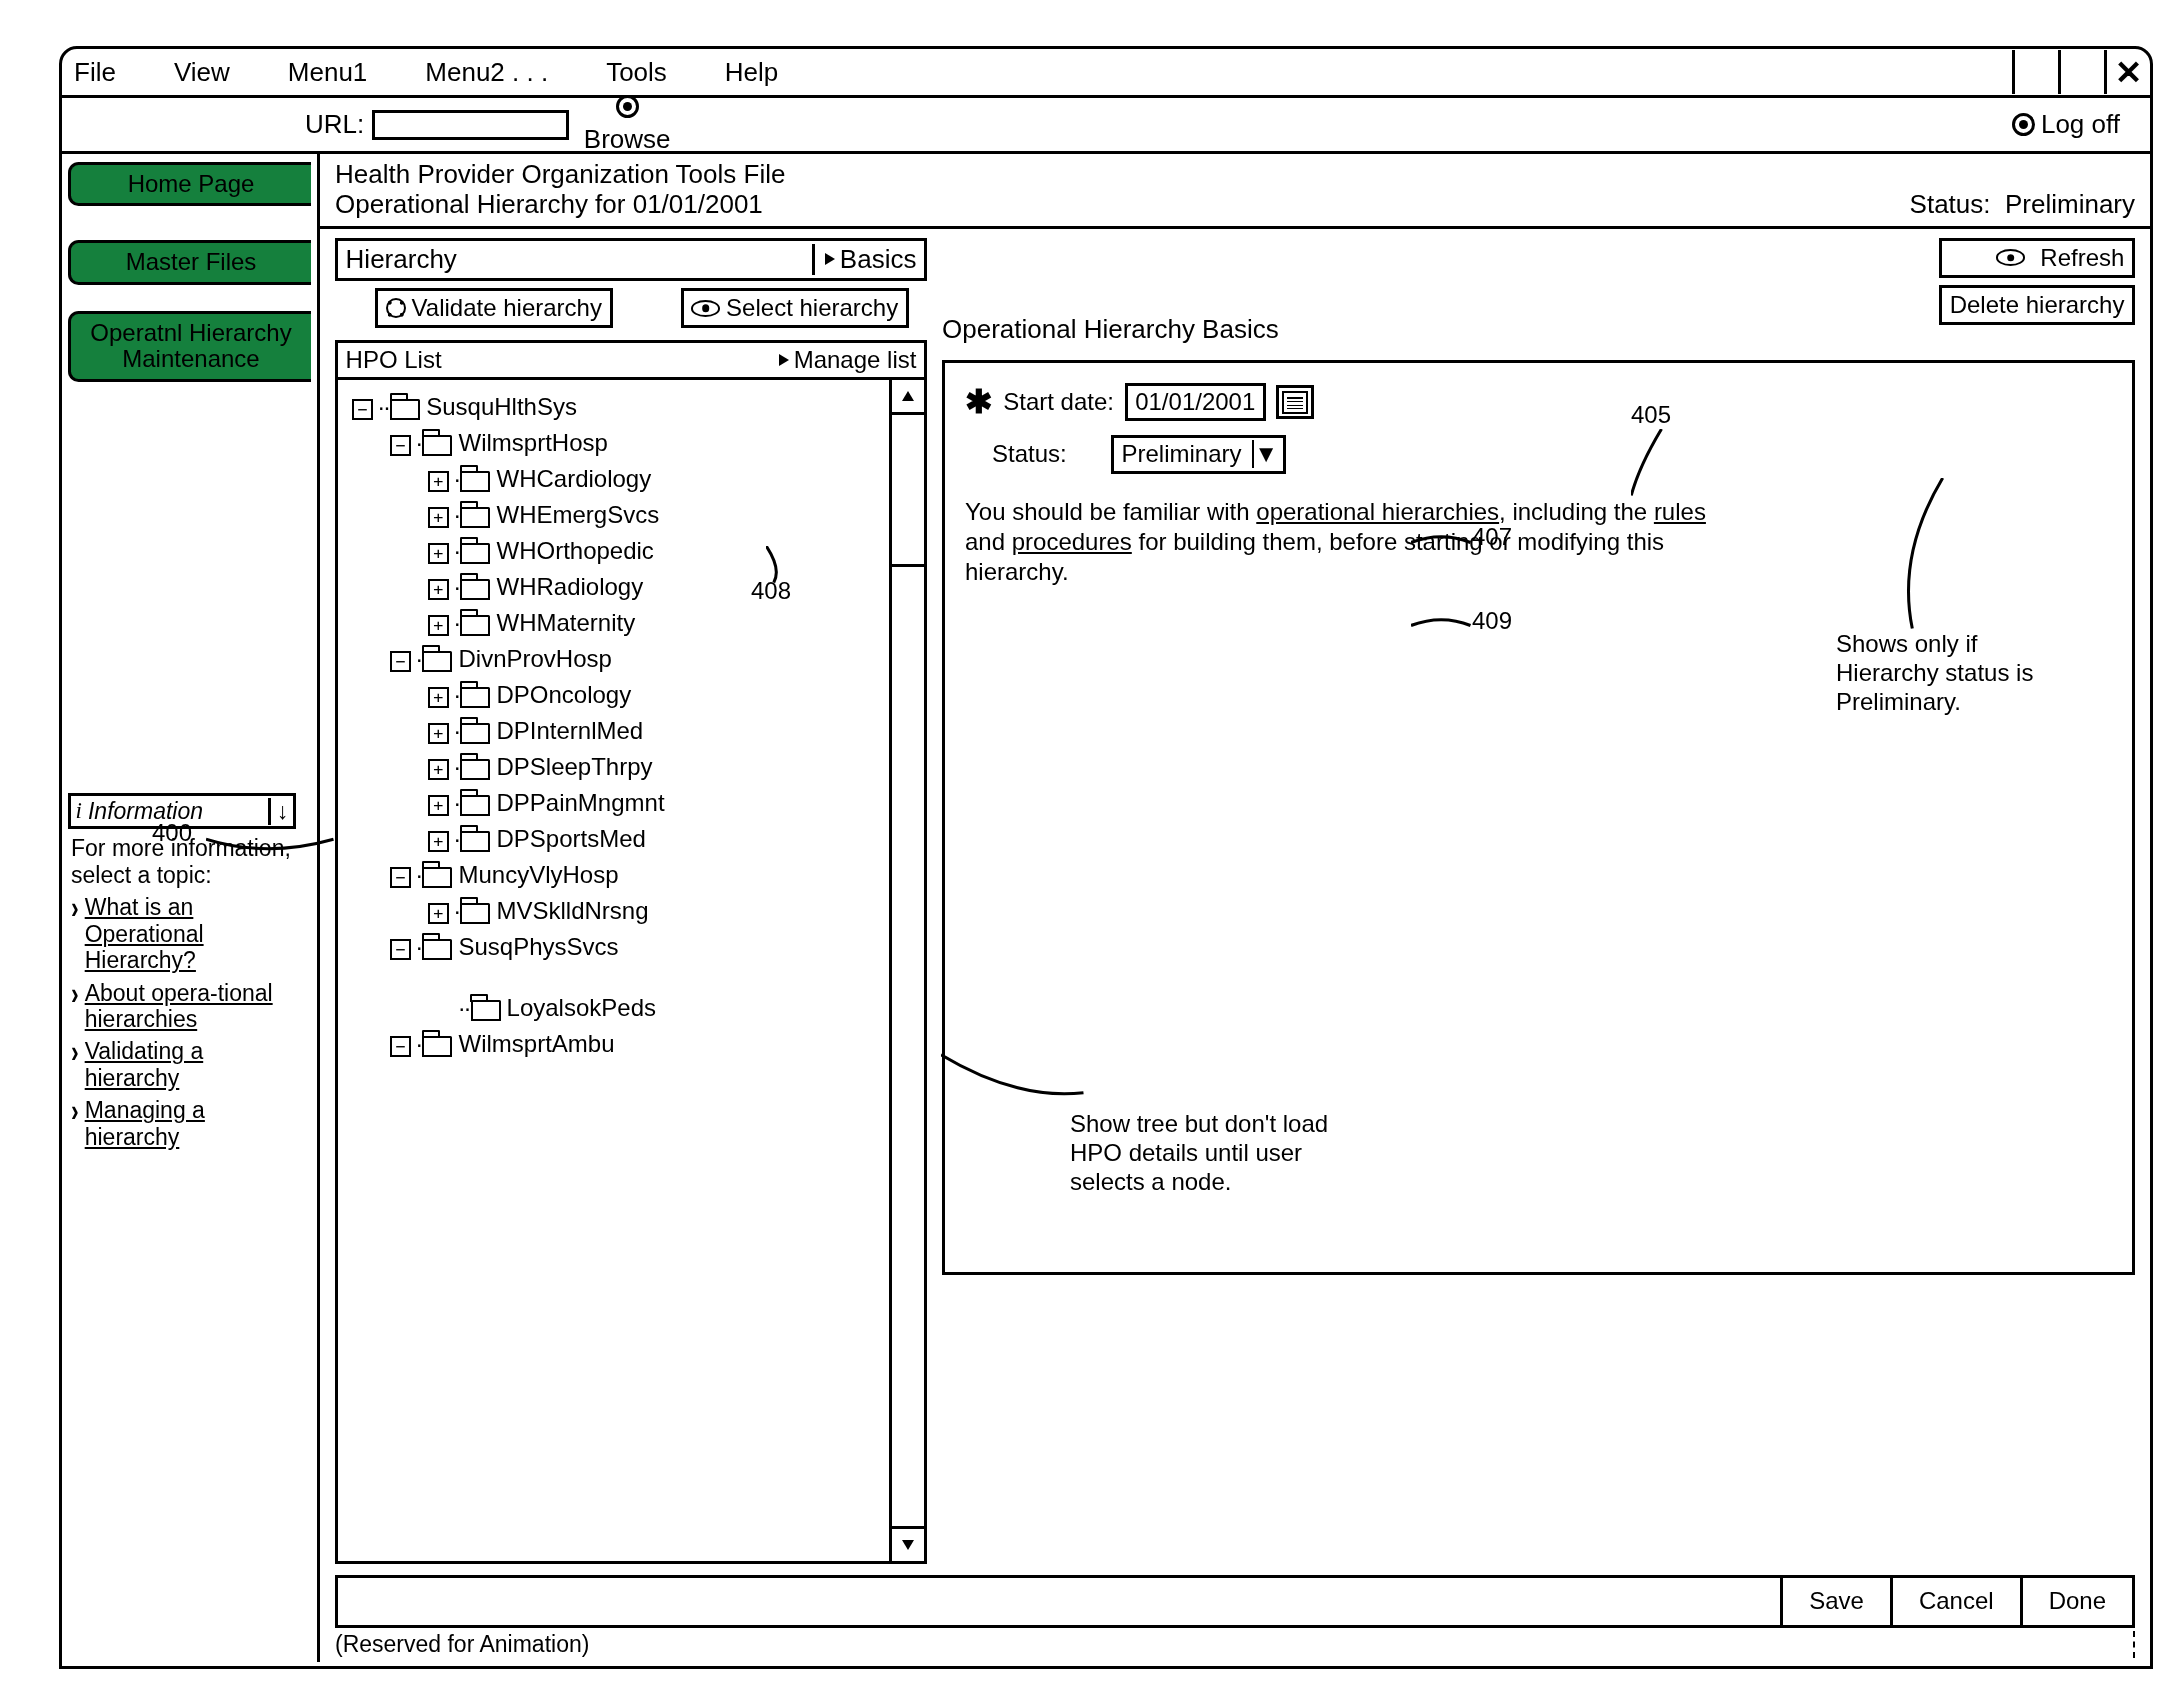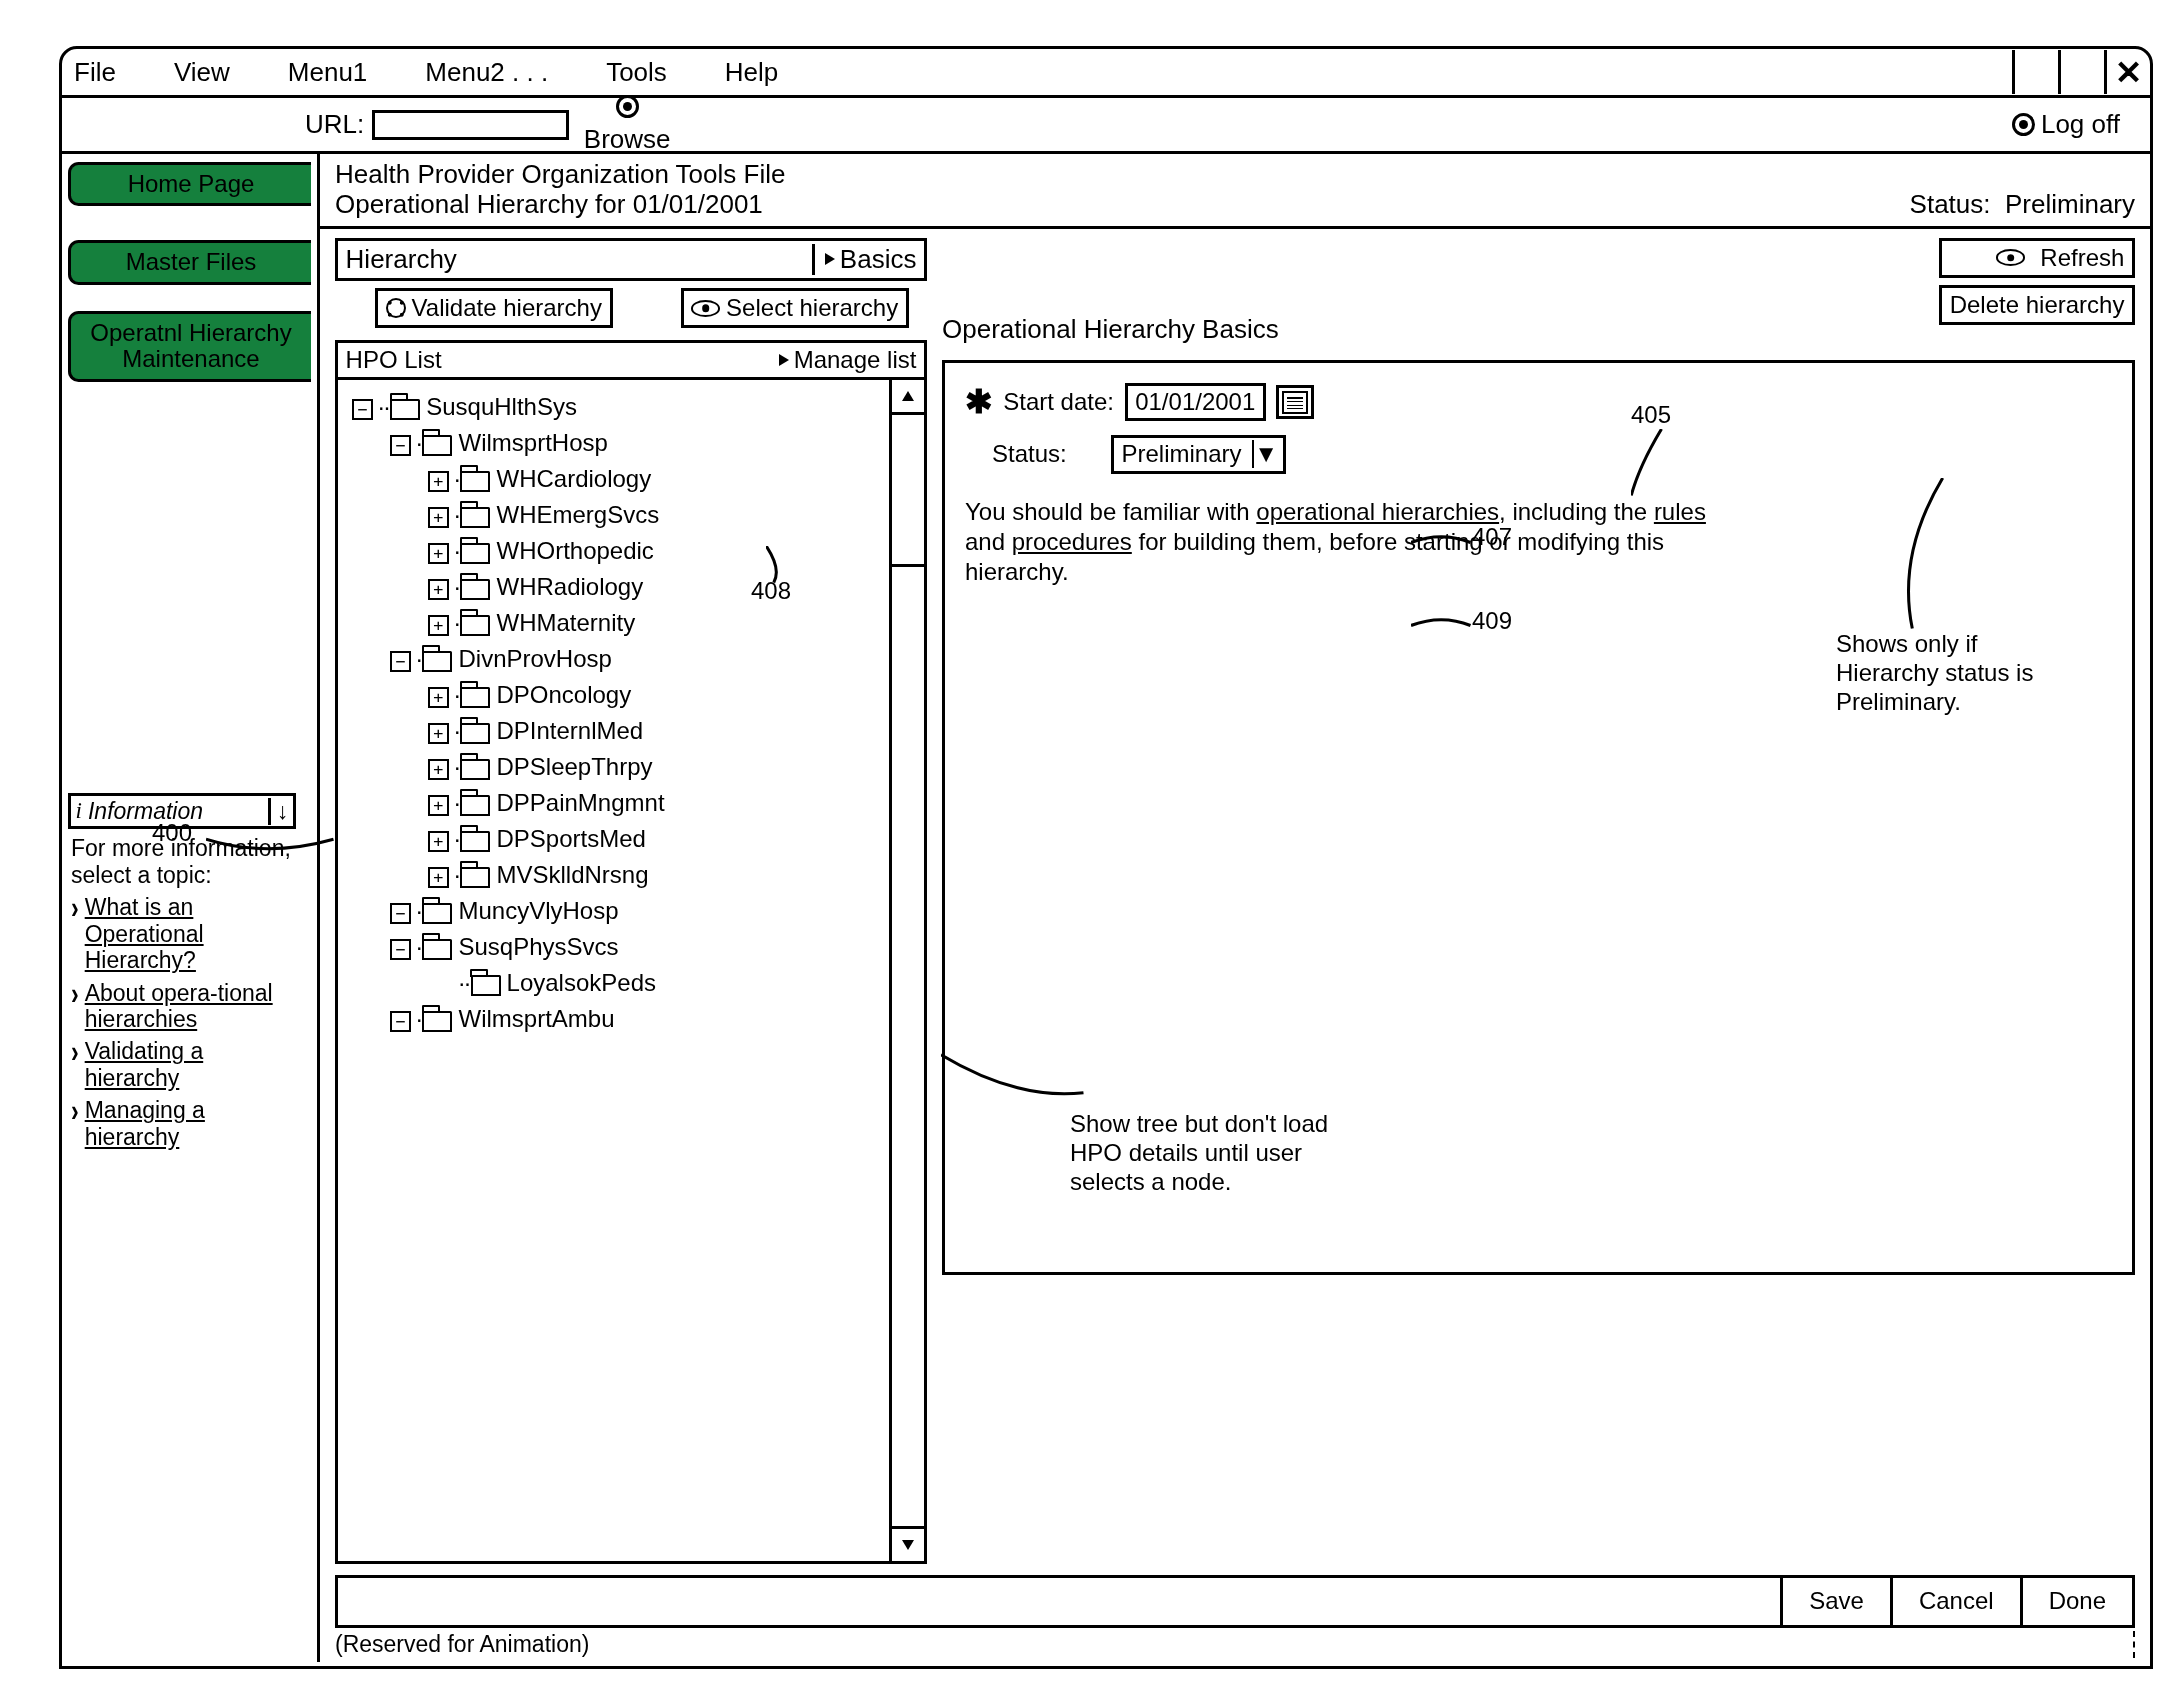--- a/index.html
+++ b/index.html
@@ -75,21 +75,21 @@
   .sb .arr { height: 35px; border-bottom: 3px solid #000; display: flex; align-items: center; justify-content: center; font-size: 16.7px; }
   .sb .arr.last { border-bottom: none; border-top: 3px solid #000; margin-top: auto; }
   .sb .thumb { flex: 0 0 152px; border-bottom: 3px solid #000; background: #fff; margin: 0; }
   .tree-row { white-space: nowrap; }
   .exbox { display: inline-flex; width: 21px; height: 21px; border: 2.3px solid #000; align-items: center; justify-content: center; font-size: 16.7px; line-height: 1; vertical-align: middle; margin-right: 4.6px; font-family: monospace; }
   .dots { letter-spacing: -2.3px; }
   .folder { display: inline-block; width: 30px; height: 21px; border: 2.3px solid #000; border-radius: 1.5px 1.5px 0 0; position: relative; vertical-align: middle; margin: 0 6px 0 1.5px; }
   .folder::before { content: ""; position: absolute; left: -2.3px; top: -7.6px; width: 13.7px; height: 6px; border: 2.3px solid #000; border-bottom: none; border-radius: 1.5px 1.5px 0 0; }
   .ind1 { padding-left: 38px; }
   .ind2 { padding-left: 76px; }
-  .ind3 { padding-left: 106px; }
+  .ind3 { padding-left: 106px; margin-top: 25px; }
 
   
   .right-col { flex: 1; display: flex; flex-direction: column; }
   .right-toprow { display: flex; align-items: flex-start; gap: 23px; }
   .right-title { font-size: 26px; margin-top: 76px; }
   .right-btns { margin-left: auto; display: flex; flex-direction: column; gap: 7.6px; align-items: stretch; }
   .right-btns .sqbtn { justify-content: flex-end; gap: 15px; }
 
   .basics-form { border: 3px solid #000; padding: 20px 20px; margin-top: 15px; font-size: 24px; min-height: 915px; }
   .form-row { display: flex; align-items: center; gap: 10.6px; margin-bottom: 13.7px; }
@@ -223,22 +223,22 @@
                 <div class="tree-row ind2"><span class="exbox">+</span><span class="dots">·</span><span class="folder"></span><span>WHEmergSvcs</span></div>
                 <div class="tree-row ind2"><span class="exbox">+</span><span class="dots">·</span><span class="folder"></span><span>WHOrthopedic</span></div>
                 <div class="tree-row ind2"><span class="exbox">+</span><span class="dots">·</span><span class="folder"></span><span>WHRadiology</span></div>
                 <div class="tree-row ind2"><span class="exbox">+</span><span class="dots">·</span><span class="folder"></span><span>WHMaternity</span></div>
                 <div class="tree-row ind1"><span class="exbox">−</span><span class="dots">·</span><span class="folder"></span><span>DivnProvHosp</span></div>
                 <div class="tree-row ind2"><span class="exbox">+</span><span class="dots">·</span><span class="folder"></span><span>DPOncology</span></div>
                 <div class="tree-row ind2"><span class="exbox">+</span><span class="dots">·</span><span class="folder"></span><span>DPInternlMed</span></div>
                 <div class="tree-row ind2"><span class="exbox">+</span><span class="dots">·</span><span class="folder"></span><span>DPSleepThrpy</span></div>
                 <div class="tree-row ind2"><span class="exbox">+</span><span class="dots">·</span><span class="folder"></span><span>DPPainMngmnt</span></div>
                 <div class="tree-row ind2"><span class="exbox">+</span><span class="dots">·</span><span class="folder"></span><span>DPSportsMed</span></div>
+                <div class="tree-row ind1"><span class="exbox">−</span><span class="dots">·</span><span class="folder"></span><span>MuncyVlyHosp</span></div>
                 <div class="tree-row ind2"><span class="exbox">+</span><span class="dots">·</span><span class="folder"></span><span>MVSklldNrsng</span></div>
-                <div class="tree-row ind1"><span class="exbox">−</span><span class="dots">·</span><span class="folder"></span><span>MuncyVlyHosp</span></div>
                 <div class="tree-row ind1"><span class="exbox">−</span><span class="dots">·</span><span class="folder"></span><span>SusqPhysSvcs</span></div>
                 <div class="tree-row ind3"><span class="dots">··</span><span class="folder"></span><span>LoyalsokPeds</span></div>
                 <div class="tree-row ind1"><span class="exbox">−</span><span class="dots">·</span><span class="folder"></span><span>WilmsprtAmbu</span></div>
               </div>
               <div class="sb">
                 <div class="arr">
                     <span class="tri up"></span>
                   </div>
                 <div class="thumb"></div>
                 <div class="arr last">

